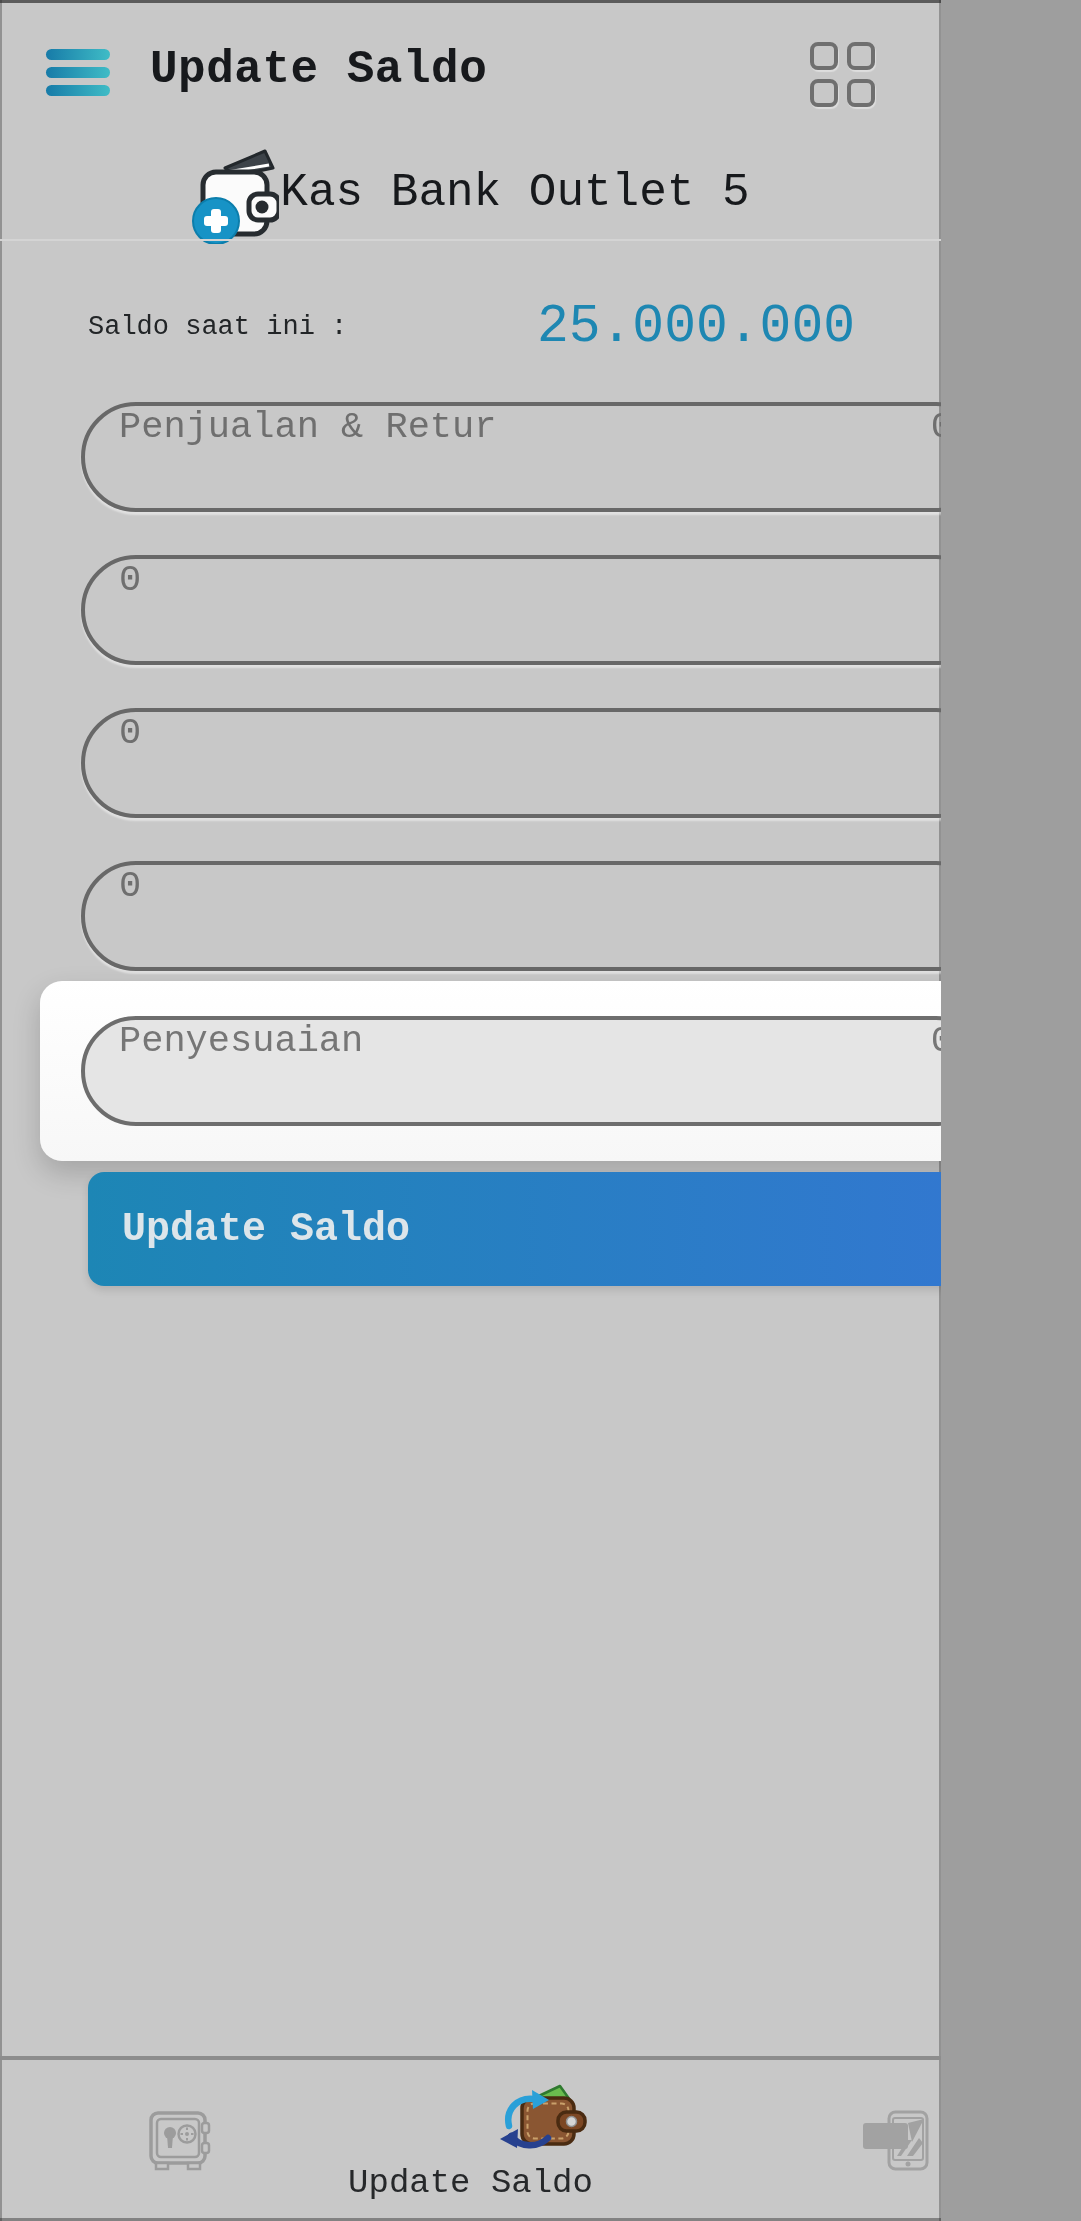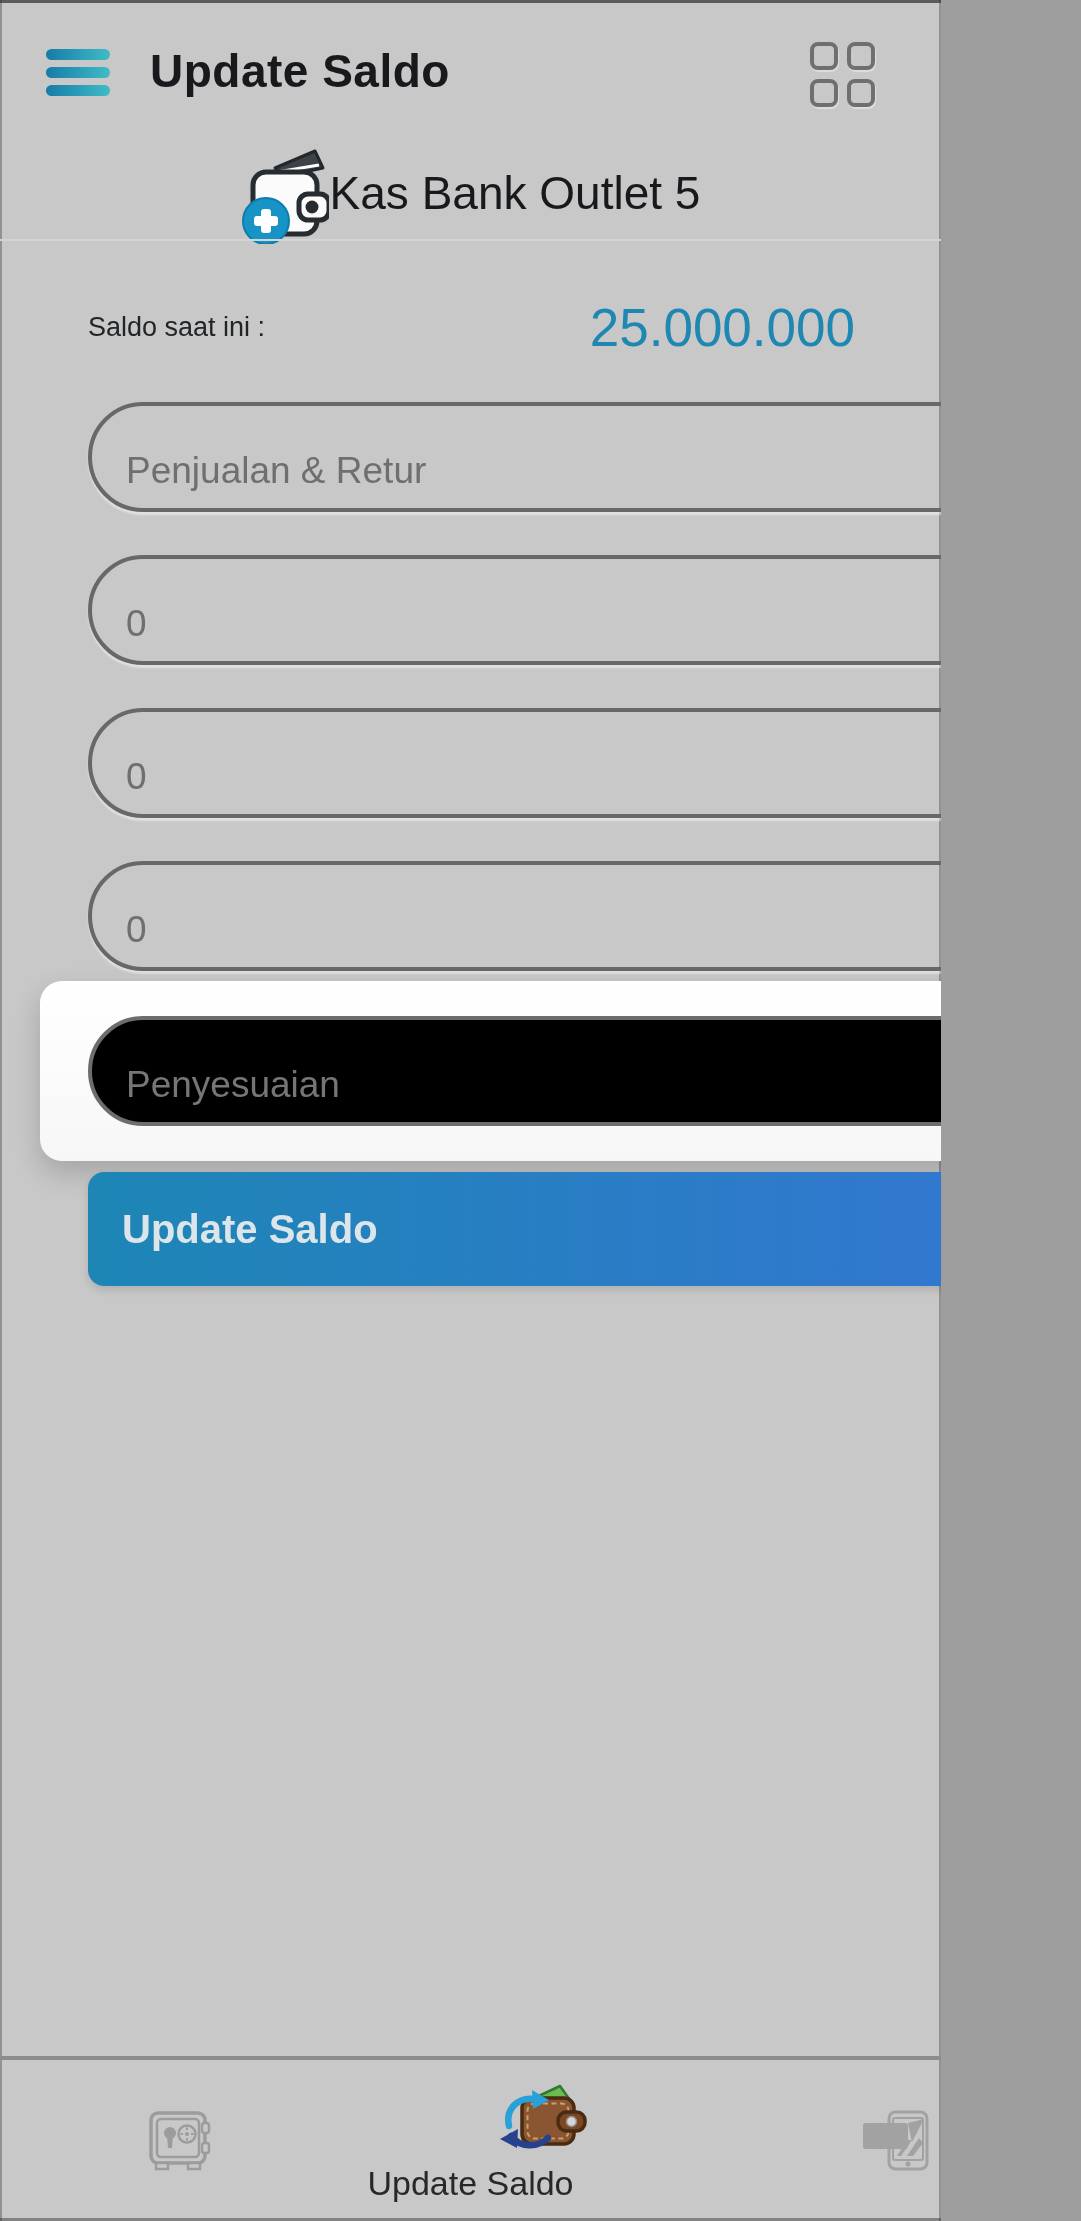--- a/index.html
+++ b/index.html
@@ -1,50 +1,50 @@
 <!DOCTYPE html>
 <html><head>
 <meta charset="utf-8">
 <style>
   html,body{margin:0;padding:0;background:#9e9e9e;}
   .page{
     position:relative;width:941px;height:2221px;background:#c8c8c8;
-    font-family:Liberation Sans, sans-serif;overflow:hidden;
+    font-family:Liberation Mono, monospace;overflow:hidden;
     box-shadow:inset 0 3px 0 rgba(45,45,45,.7), inset 2px 0 0 rgba(45,45,45,.35),
                inset -2px 0 0 rgba(45,45,45,.35), inset 0 -3px 0 rgba(45,45,45,.45);
   }
   
   .hamburger{position:absolute;left:46px;top:49px;width:64px;height:47px;cursor:pointer;}
   .hamburger .bar{height:11px;border-radius:6px;background:linear-gradient(90deg,#177ba8,#3fbcc6);}
   .hamburger .bar + .bar{margin-top:7px;}
   .page-title{position:absolute;left:150px;top:44px;font-size:46px;font-weight:bold;color:#17191c;letter-spacing:.5px;}
   .grid-icon{position:absolute;right:66px;top:42px;width:65px;height:65px;display:grid;grid-template-columns:28px 28px;grid-template-rows:28px 28px;gap:9px;cursor:pointer;}
   .grid-icon span{border:4px solid #6f6f6f;border-radius:8px;box-sizing:border-box;box-shadow:1px 2px 1px rgba(255,255,255,.4);}
   .account-row{position:absolute;left:0;top:142px;width:100%;display:flex;justify-content:center;align-items:center;gap:1px;}
   .account-name{font-size:46px;color:#17191c;}
   .header-divider{position:absolute;left:0;top:239px;width:100%;height:2px;background:#d4d4d4;}
   
   .saldo-row{position:absolute;left:88px;right:86px;top:297px;display:flex;justify-content:space-between;align-items:center;}
   .saldo-label{font-size:27px;font-weight:500;color:#222527;}
   .saldo-value{font-size:53px;color:#1e87b2;}
   
   .pill{
-    position:absolute;left:88px;width:910px;height:110px;box-sizing:border-box;
-    border:4px solid #686868;border-radius:55px;display:flex;align-items:flex-end;
-    justify-content:space-between;padding:16px 34px;cursor:pointer;
+    position:absolute;left:81px;width:910px;height:110px;box-sizing:border-box;
+    border:4px solid #686868;border-radius:55px;display:flex;align-items:flex-start;
+    justify-content:space-between;padding:0 34px;cursor:pointer;
     box-shadow:0 3px 2px rgba(255,255,255,.45);
   }
   .pill .lbl,.pill .val{font-size:37px;color:#6f6f6f;}
   .pill-1{top:402px;} .pill-2{top:555px;} .pill-3{top:708px;} .pill-4{top:861px;}
   .spotlight{
     position:absolute;left:40px;top:981px;width:1001px;height:180px;border-radius:22px;
     background:linear-gradient(180deg,#ffffff 0%,#f7f7f7 100%);
     box-shadow:0 12px 28px rgba(0,0,0,.18);
   }
-  .pill-5{top:1016px;background:#000000;border-color:#6d6d6d;box-shadow:none;}
+  .pill-5{top:1016px;background:#e5e5e5;border-color:#6d6d6d;box-shadow:none;}
   .pill-5 .lbl,.pill-5 .val{color:#767676;}
   
   .update-btn{
     position:absolute;left:88px;top:1172px;width:910px;height:114px;border-radius:16px;
     background:linear-gradient(90deg,#1d86b5,#3377d1);display:flex;align-items:center;
     justify-content:space-between;padding:0 34px;box-sizing:border-box;cursor:pointer;
     box-shadow:0 4px 8px rgba(0,0,0,.12);
   }
   .update-btn .lbl{font-size:40px;font-weight:bold;color:#dce5ea;}
   .update-btn .val{font-size:38px;font-weight:bold;color:#f1f5f7;}

